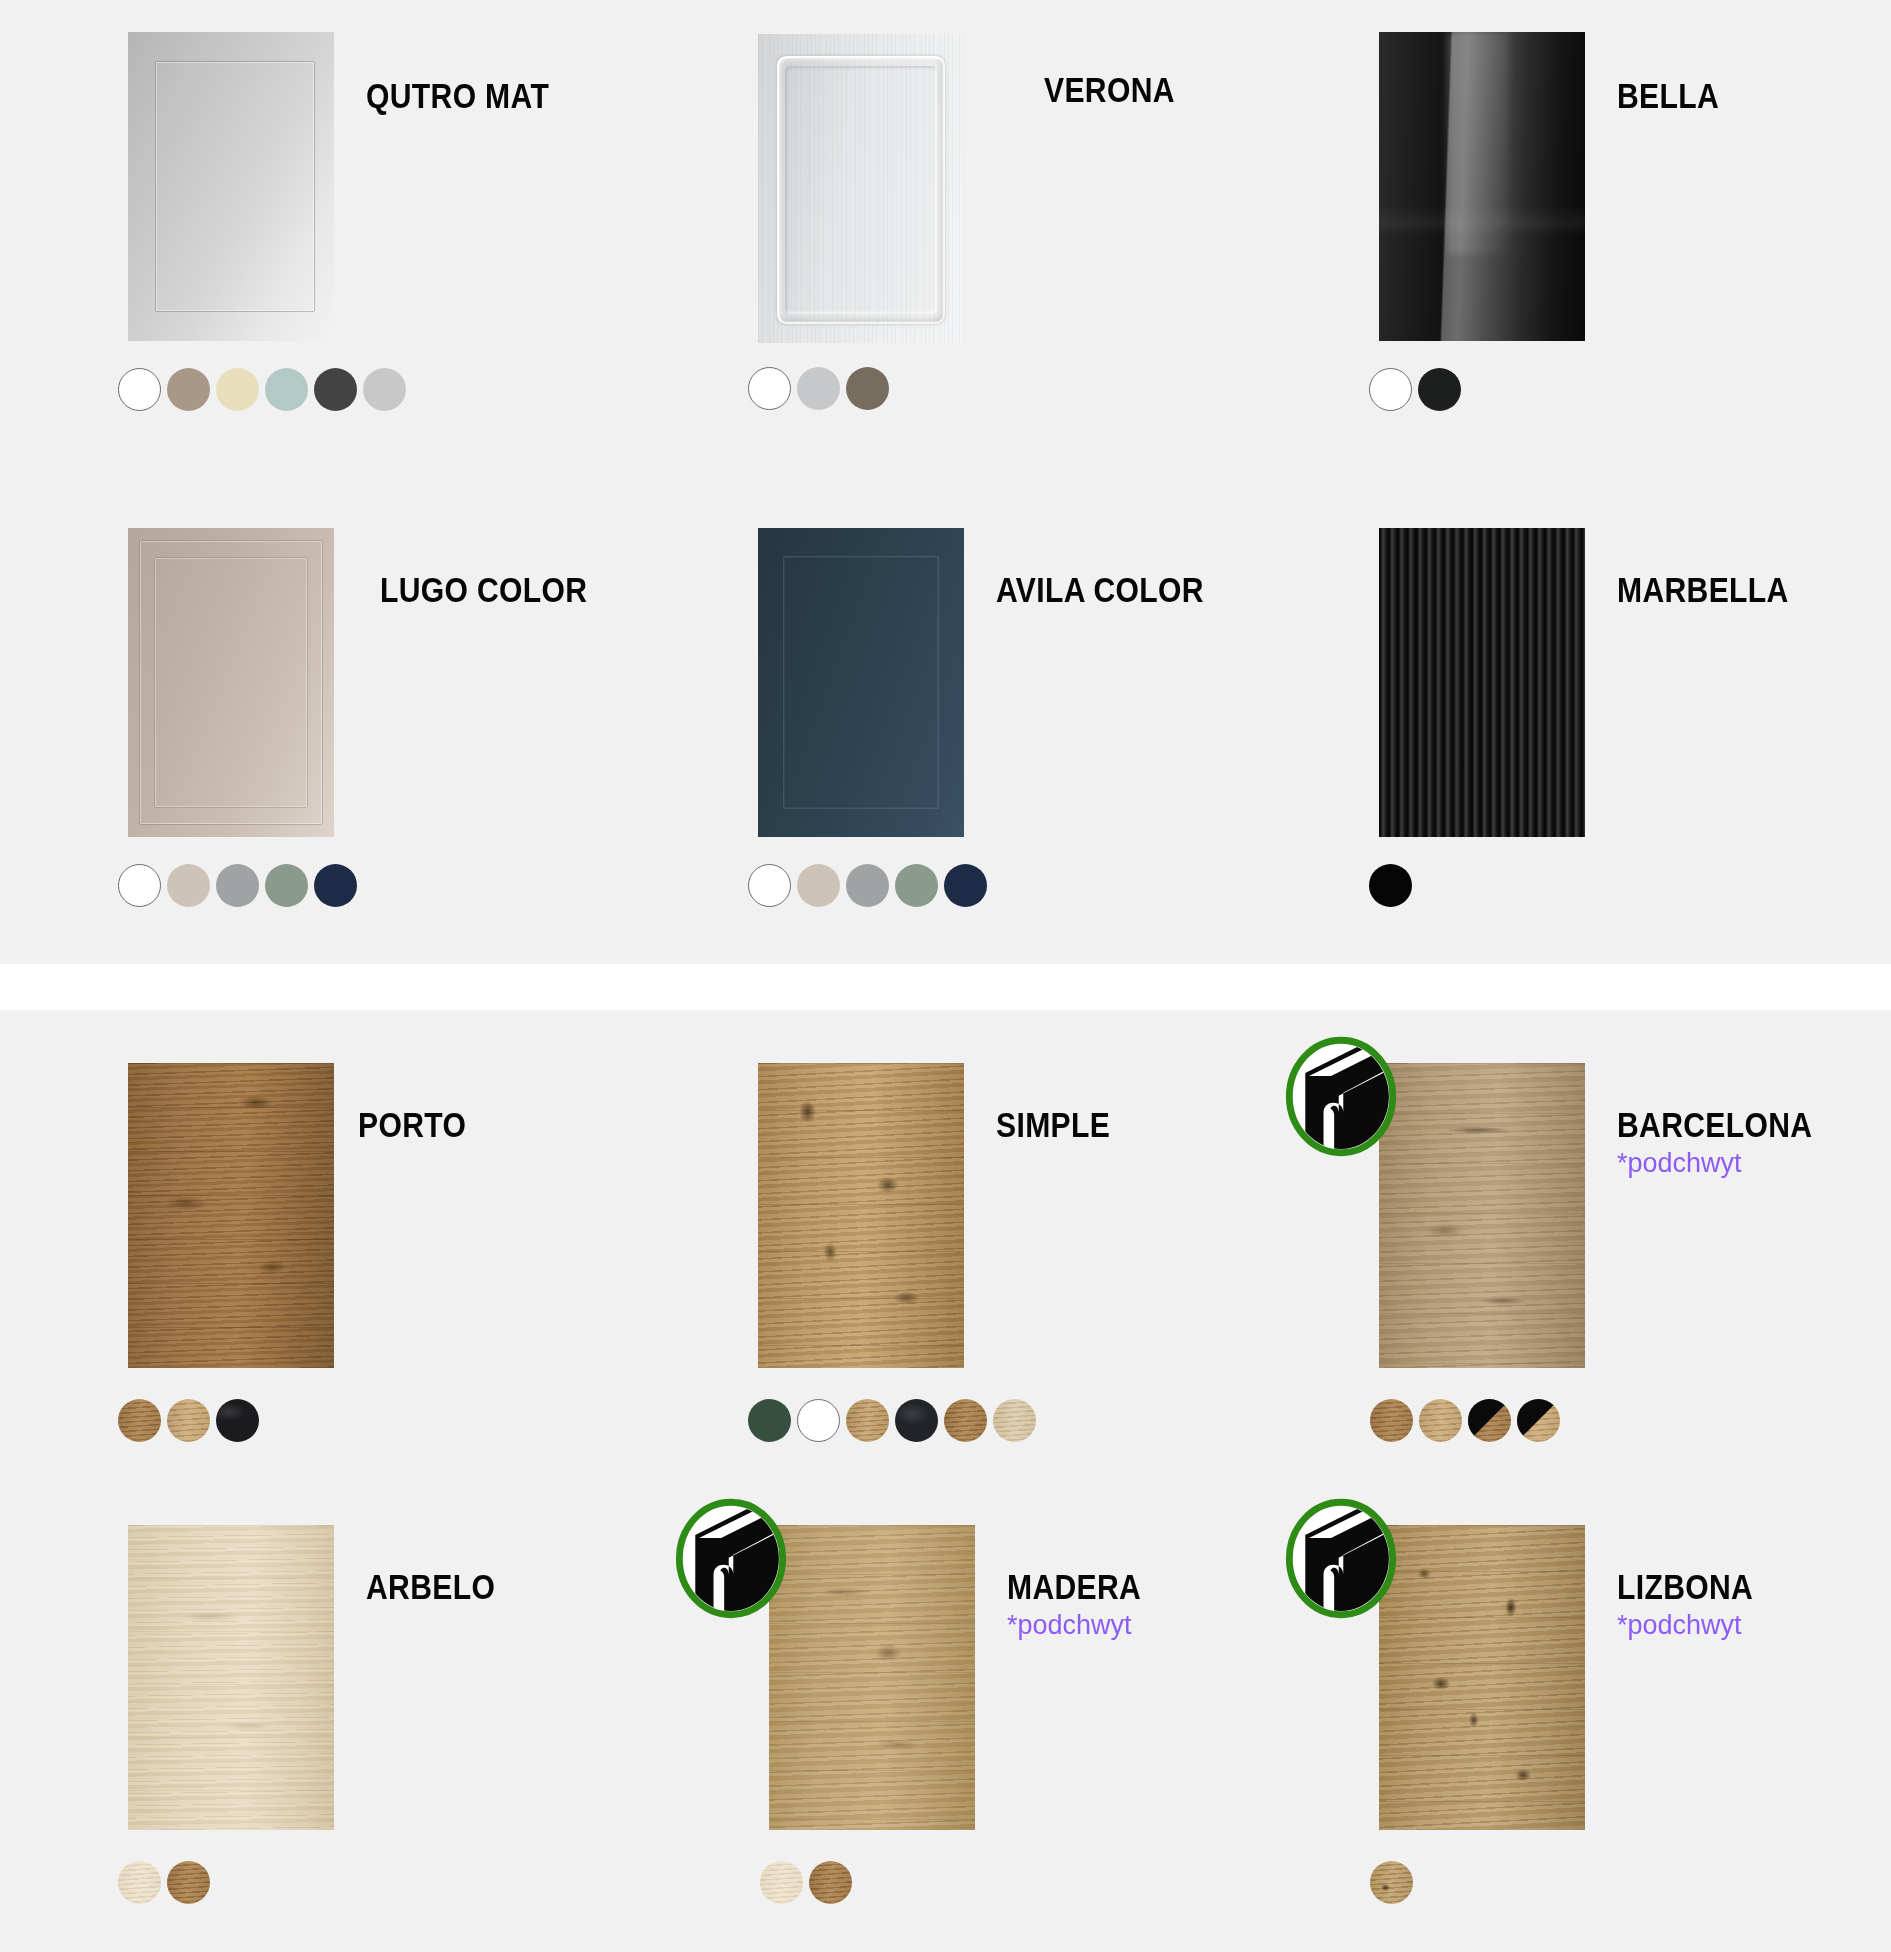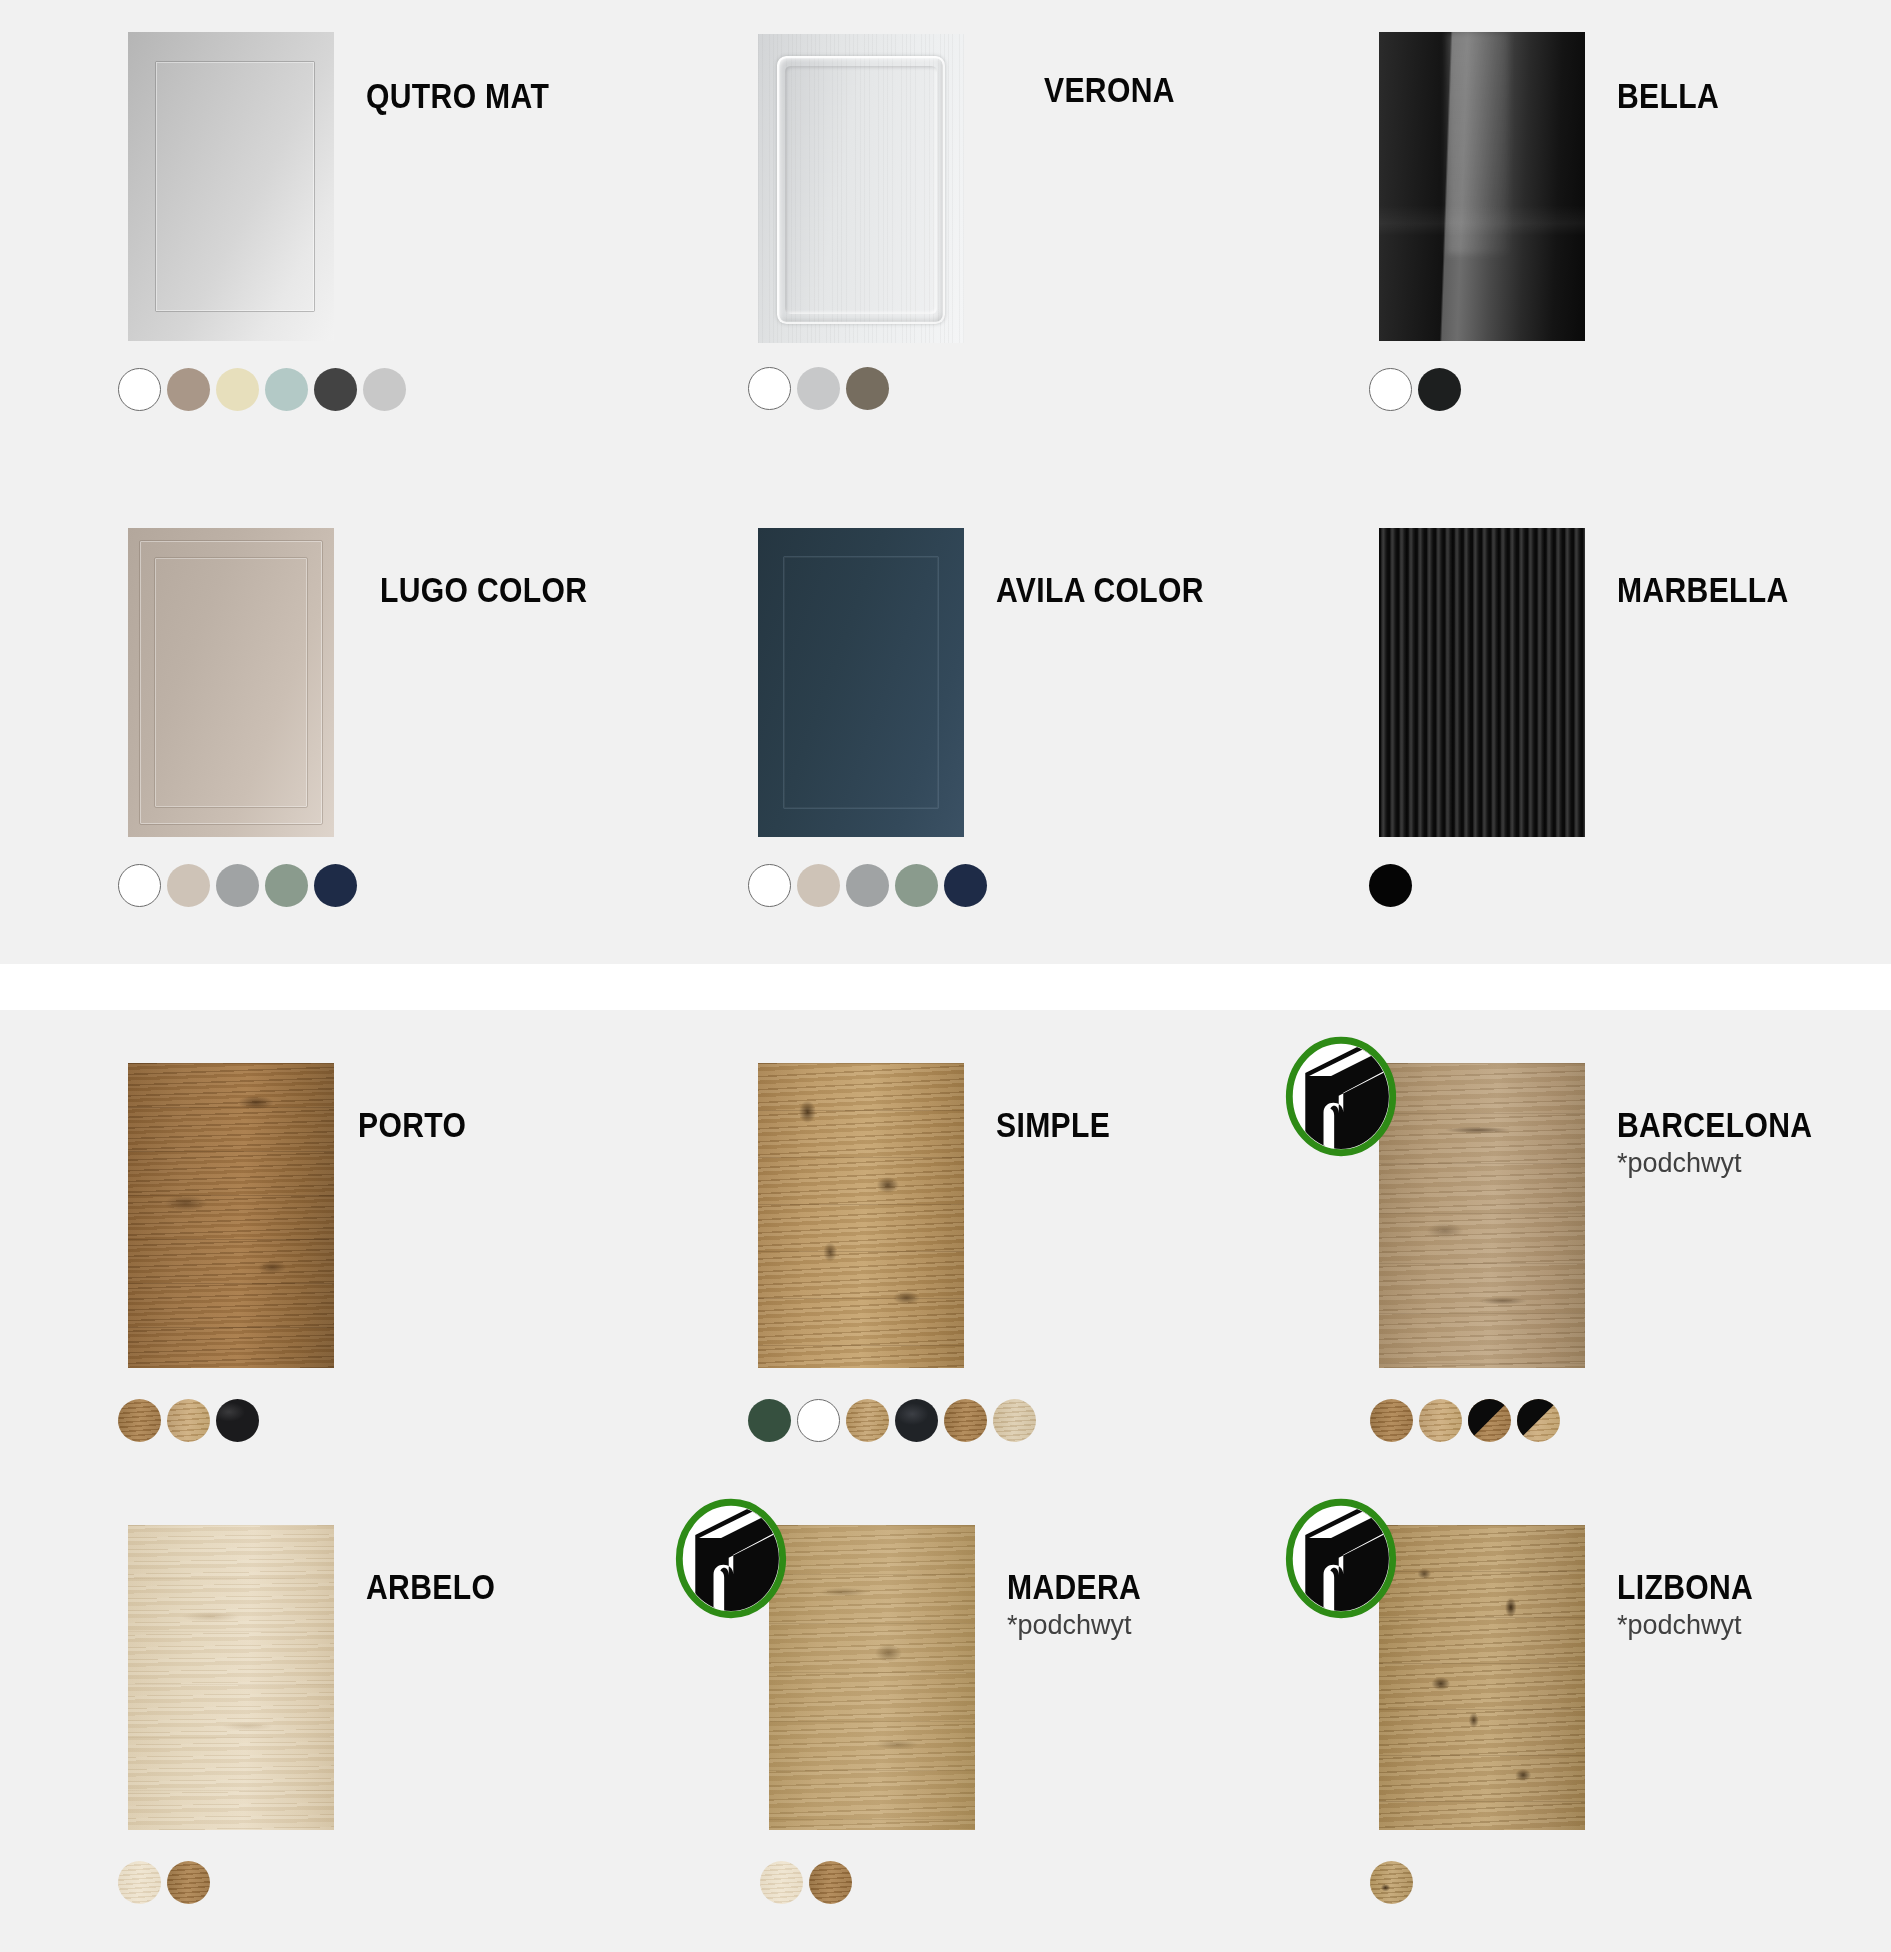--- a/index.html
+++ b/index.html
@@ -239,21 +239,21 @@
     color: #070707;
     white-space: nowrap;
     transform: scaleX(.86);
     transform-origin: left center;
     line-height: 1;
   }
   .subtitle {
     font-family: "Liberation Sans", sans-serif;
     font-weight: 400;
     font-size: 27px;
-    color: #404040;
+    color: #8b5cf6;
     white-space: nowrap;
     margin-top: 7.6px;
     line-height: 1;
   }
 
   
   .swatches { position: absolute; display: flex; gap: 6.1px; }
   .swatch {
     width: 43px; height: 43px;
     border-radius: 50%;

